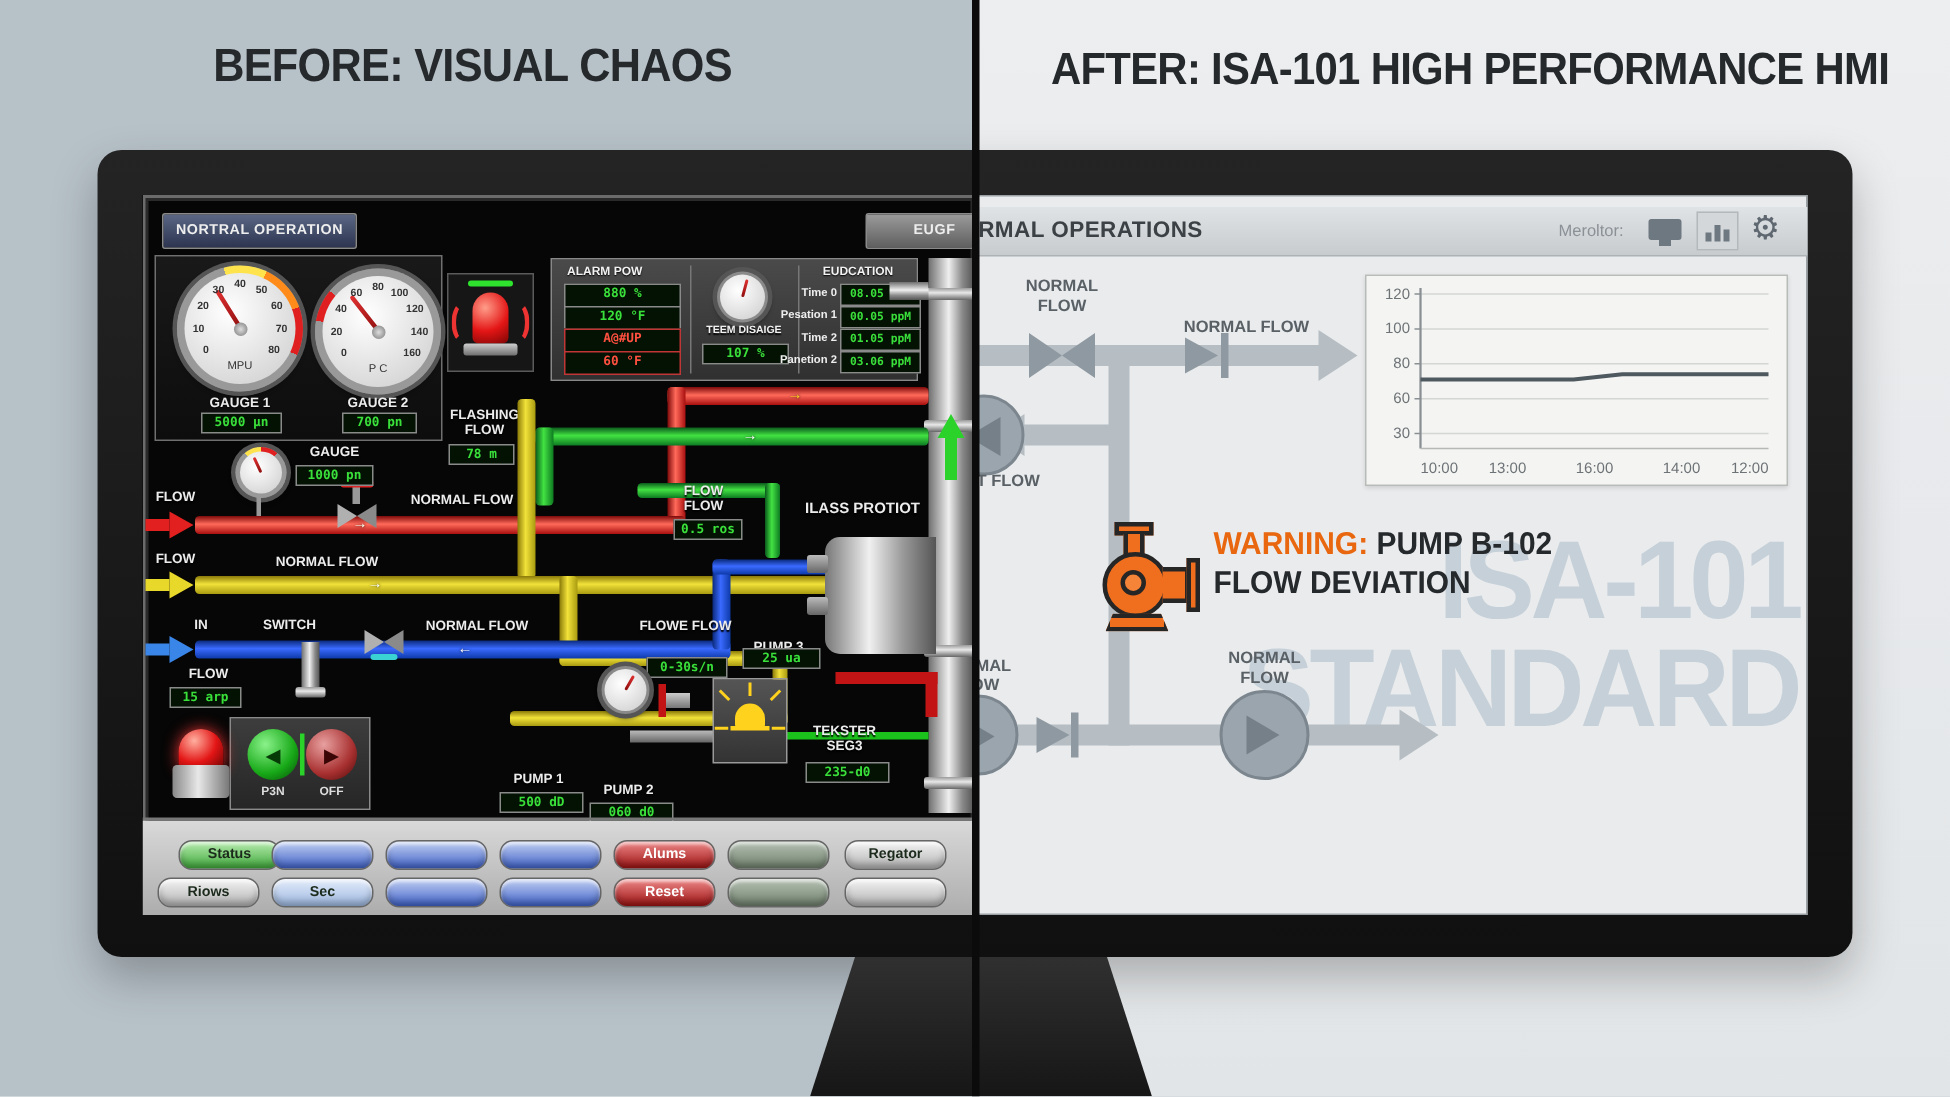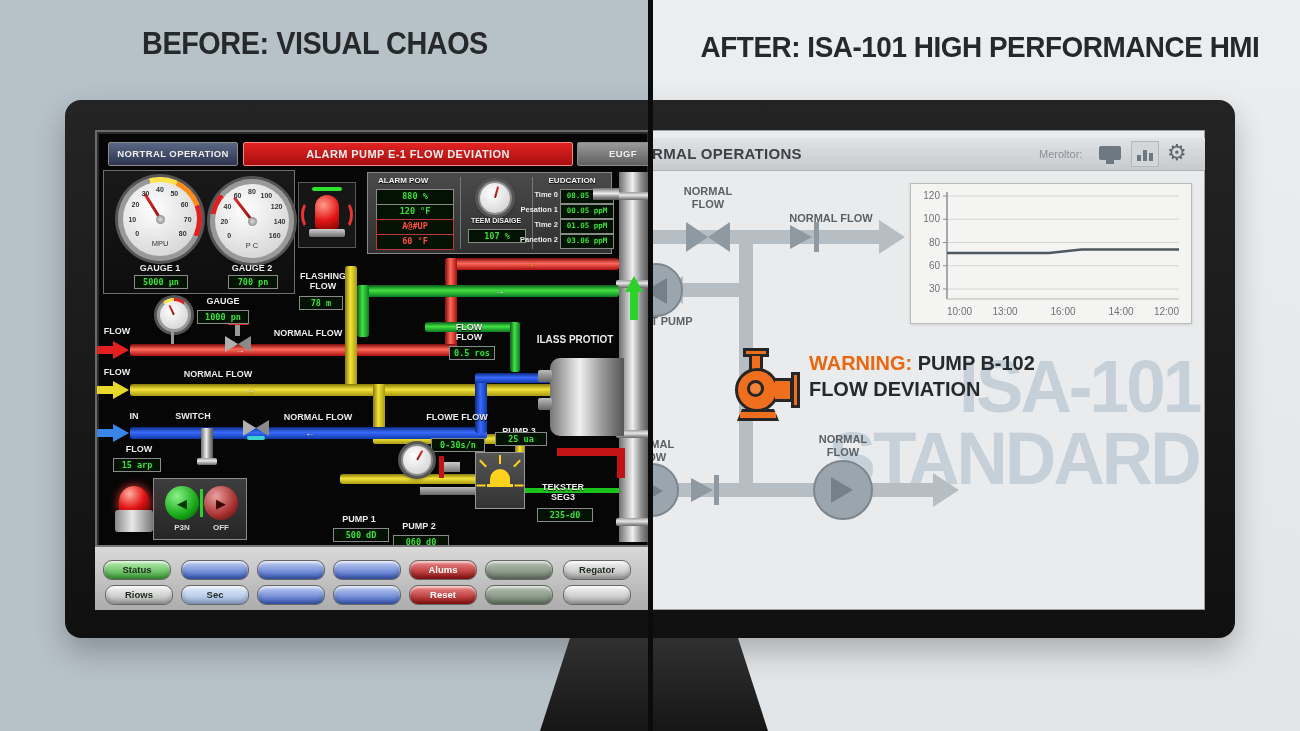--- a/index.html
+++ b/index.html
@@ -137,21 +137,20 @@
 <div id="stage">
   <div class="abs" id="bg-right"></div>
 
   <div class="abs big-title" id="title-before">BEFORE: VISUAL CHAOS</div>
   <div class="abs big-title" id="title-after">AFTER: ISA-101 HIGH PERFORMANCE HMI</div>
 
   <div class="abs" id="monitor">
 
     <div class="abs" id="screen-left">
       <div class="abs hbtn" id="nav-btn">NORTRAL OPERATION</div>
-      <div class="abs hbtn" id="alarm-banner">ALARM PUMP E-1 FLOW DEVIATION</div>
       <div class="abs hbtn" id="corner-btn">EUGF</div>
 
       <div class="abs panel" id="gauge-panel">
         <div class="gauge" style="left:14px;top:6px;width:84px;height:84px;">
           <div class="ring" style="background:conic-gradient(from -15deg,#ffe34d 0 40deg,#ff8c1a 40deg 85deg,#e02020 85deg 130deg,#999 130deg);"></div>
           <div class="face"></div>
           <div class="gunit">MPU</div>
           <div class="needle" style="height:30px;transform:rotate(-32deg);"></div>
           <div class="hub"></div>
         <span class="gtick" style="left: 11.2931px; top: 52.8995px;">0</span>
@@ -347,21 +346,21 @@
       </div>
 
       <div class="abs wlab" style="left:234px;top:384px;width:60px;">PUMP 1</div>
       <div class="abs vbox" style="left:238px;top:398px;width:50px;">500 dD</div>
       <div class="abs wlab" style="left:294px;top:391px;width:60px;">PUMP 2</div>
       <div class="abs vbox" style="left:298px;top:405px;width:50px;">060 d0</div>
       <div class="abs wlab" style="left:436px;top:352px;width:64px;">TEKSTER SEG3</div>
       <div class="abs vbox" style="left:442px;top:378px;width:50px;">235-d0</div>
 
       <div class="abs" id="btn-strip">
-        <div class="hmi-btn c-green" style="left:8px;top:13px;">Status</div>
+        <div class="hmi-btn c-green" style="left:24px;top:13px;">Status</div>
         <div class="hmi-btn c-blue" style="left:86px;top:13px;"></div>
         <div class="hmi-btn c-blue" style="left:162px;top:13px;"></div>
         <div class="hmi-btn c-blue" style="left:238px;top:13px;"></div>
         <div class="hmi-btn c-red" style="left:314px;top:13px;">Alums</div>
         <div class="hmi-btn c-sage" style="left:390px;top:13px;"></div>
         <div class="hmi-btn c-silver" style="left:468px;top:13px;">Regator</div>
         <div class="hmi-btn c-silver" style="left:10px;top:38px;">Riows</div>
         <div class="hmi-btn c-lightblue" style="left:86px;top:38px;">Sec</div>
         <div class="hmi-btn c-blue" style="left:162px;top:38px;"></div>
         <div class="hmi-btn c-blue" style="left:238px;top:38px;"></div>
@@ -426,21 +425,21 @@
         <div class="b" style="left:163px;top:92px;height:30px;"></div>
       </div>
       <div class="glab" style="left:115px;top:82px;width:130px;">NORMAL FLOW</div>
 
       <div class="gpipe" style="left:88px;top:100px;width:14px;height:267px;"></div>
       <div class="gpipe" style="left:30px;top:153px;width:60px;height:14px;"></div>
       <div class="garrow-l" style="left:10px;top:146px;"></div>
       <div class="pumpc" style="left:-22px;top:133px;width:54px;height:54px;">
           <div class="tri-l"></div>
         </div>
-      <div class="glab" style="left:0px;top:185px;width:60px;text-align:left;">T PUMP</div>
+      <div class="glab" style="left:0px;top:185px;width:60px;text-align:left;">T FLOW</div>
 
       <div class="opump" style="left:84px;top:218px;">
         <div class="op-top"></div>
           <div class="op-neck"></div>
           <div class="op-volute"></div>
           <div class="op-eye"></div>
         <div class="op-out"></div>
           <div class="op-fl"></div>
           <div class="op-base"></div>
       </div>

